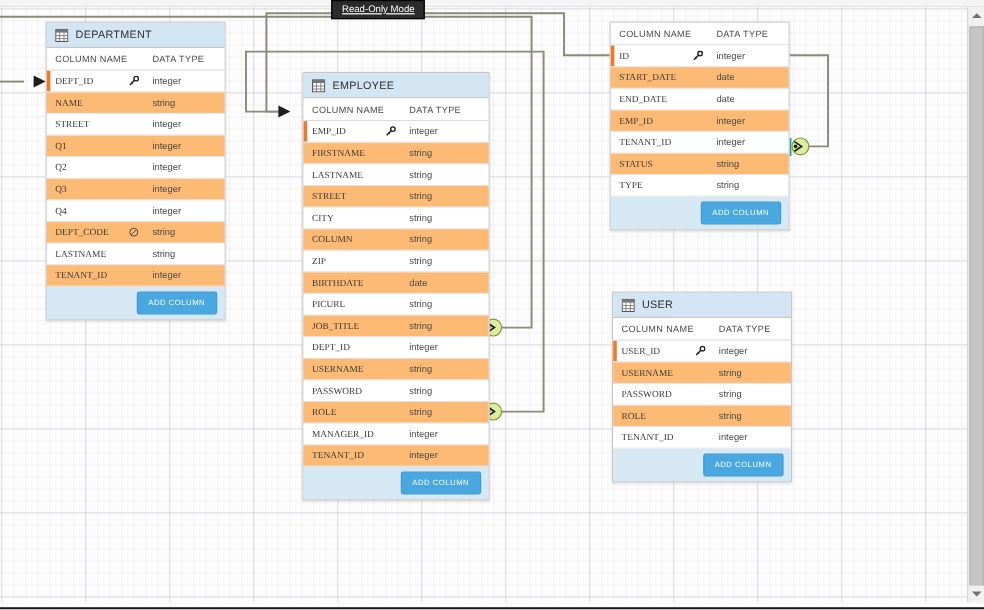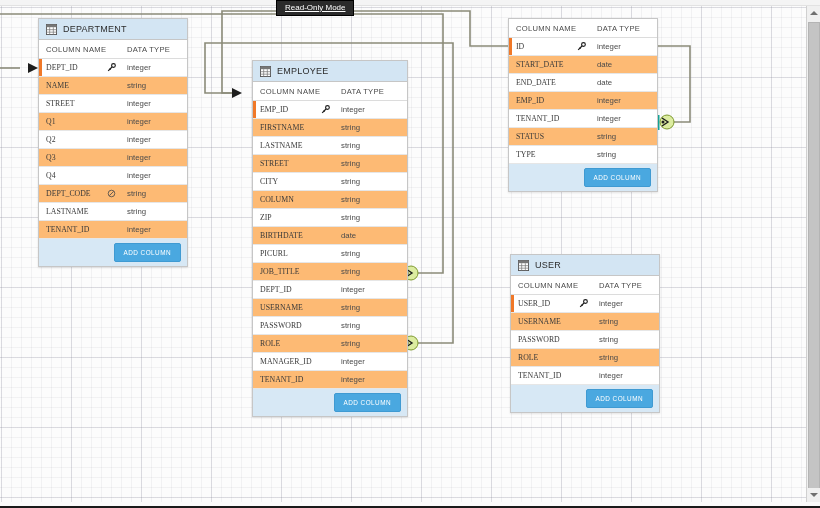--- a/index.html
+++ b/index.html
@@ -432,21 +432,21 @@
         <div class="row odd">
           <span class="name">
             <span>TYPE</span>
           </span>
           <span class="type">string</span>
         </div>
         <div class="ent-foot">
           <span class="addcol">ADD COLUMN</span>
         </div>
       </div>
-      <div class="entity" style="left: 510px; top: 254px; width: 150px;">
+      <div class="entity" style="left: 510px; top: 243px; width: 150px;">
         <div class="ent-head">
           <svg class="grid-icon" viewBox="0 0 12 12">
             <rect x="0.5" y="0.5" width="11" height="11" fill="#ffffff" stroke="#555"></rect>
             <rect x="0.5" y="0.5" width="11" height="3" fill="#777"></rect>
             <line x1="4" y1="3.5" x2="4" y2="11.5" stroke="#777" stroke-width="0.8"></line>
             <line x1="8" y1="3.5" x2="8" y2="11.5" stroke="#777" stroke-width="0.8"></line>
             <line x1="0.5" y1="6.2" x2="11.5" y2="6.2" stroke="#777" stroke-width="0.8"></line>
             <line x1="0.5" y1="8.9" x2="11.5" y2="8.9" stroke="#777" stroke-width="0.8"></line>
           </svg>
           <span class="ent-title">USER</span>

